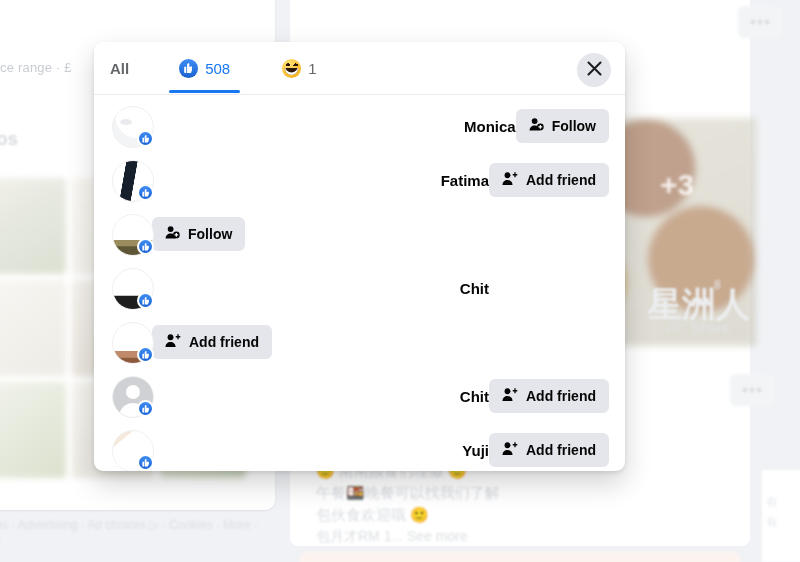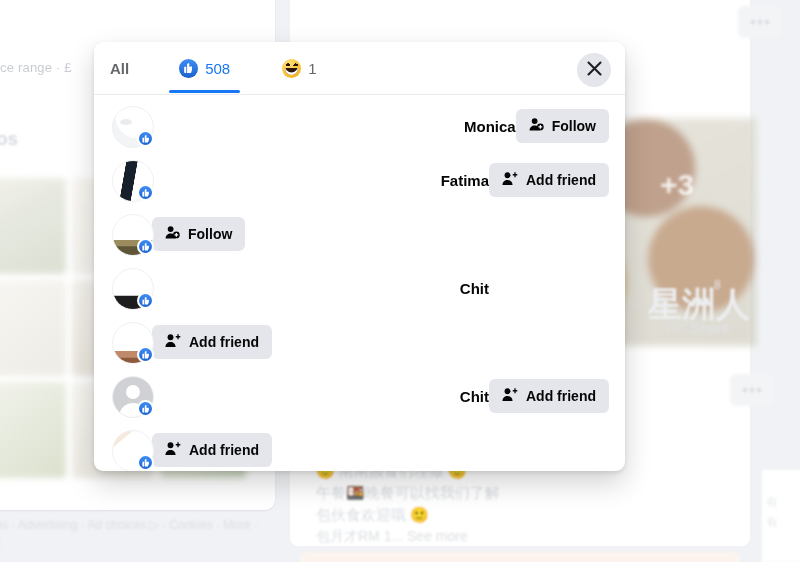--- a/index.html
+++ b/index.html
@@ -726,20 +726,21 @@
         </span>
         <span>Add friend</span>
       </button>
     </div>
 
     <div class="person-row">
       <div class="avatar-wrap">
         <div class="avatar cream"></div>
         <div class="badge"></div>
       </div>
+      <div class="person-name">Yuji</div>
       <button class="action-button">
         <span>
           <svg width="16" height="15" viewBox="0 0 18 16" fill="#050505">
             <circle cx="6.2" cy="4.4" r="3.3"></circle>
             <path d="M0.5 15.2c0-3.3 2.6-5.6 5.7-5.6s5.7 2.3 5.7 5.6z"></path>
             <path d="M13.9 1.1h1.5v5.4h-1.5z"></path>
             <path d="M12.1 3.0h5.1v1.5h-5.1z"></path>
           </svg>
         </span>
         <span>Add friend</span>

